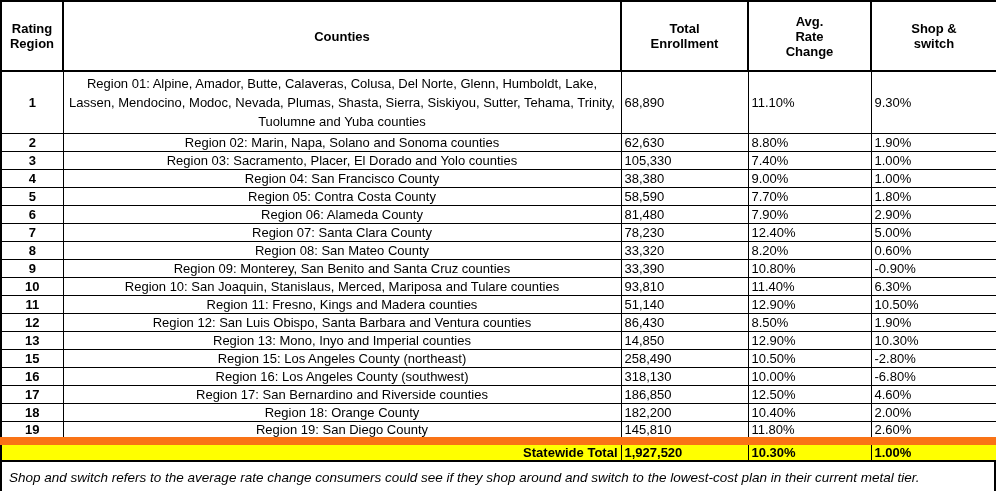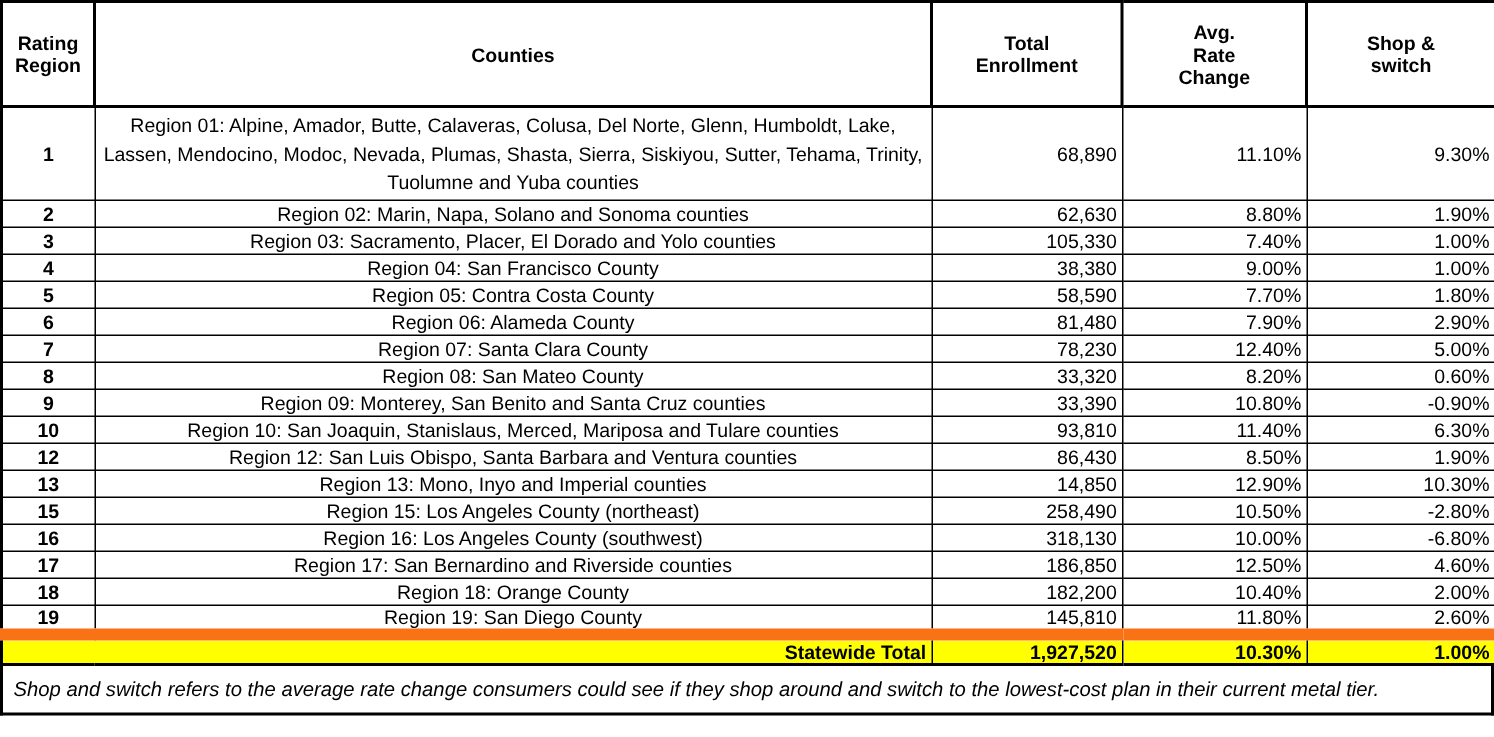--- a/index.html
+++ b/index.html
@@ -30,21 +30,21 @@
     text-align: center;
     vertical-align: middle;
     height: 70px;
     line-height: 15px;
     white-space: pre-line;
   }
   .rate-table tbody tr { height: 18px; }
   .rate-table tbody tr.tall td { line-height: 19px; padding-top: 2px; padding-bottom: 2px; }
   td.c-region { text-align: center; font-weight: bold; }
   td.c-counties { text-align: center; }
-  td.c-num { text-align: right; }
+  td.c-num { }
   tr.total-row { height: 19px; }
   tr.total-row td {
     background: var(--highlight, #FFFF00);
     font-weight: bold;
     border-top: 8px solid #f97316;
     border-bottom: 2px solid #000;
   }
   tr.total-row td.total-label { text-align: right; }
   .footnote {
     width: 996px;
@@ -152,20 +152,27 @@
           <td class="c-num">-0.90%</td>
         </tr>
         <tr>
           <td class="c-region">10</td>
           <td class="c-counties">Region 10: San Joaquin, Stanislaus, Merced, Mariposa and Tulare counties</td>
           <td class="c-num">93,810</td>
           <td class="c-num">11.40%</td>
           <td class="c-num">6.30%</td>
         </tr>
         <tr>
+          <td class="c-region">11</td>
+          <td class="c-counties">Region 11: Fresno, Kings and Madera counties</td>
+          <td class="c-num">51,140</td>
+          <td class="c-num">12.90%</td>
+          <td class="c-num">10.50%</td>
+        </tr>
+        <tr>
           <td class="c-region">12</td>
           <td class="c-counties">Region 12: San Luis Obispo, Santa Barbara and Ventura counties</td>
           <td class="c-num">86,430</td>
           <td class="c-num">8.50%</td>
           <td class="c-num">1.90%</td>
         </tr>
         <tr>
           <td class="c-region">13</td>
           <td class="c-counties">Region 13: Mono, Inyo and Imperial counties</td>
           <td class="c-num">14,850</td>

